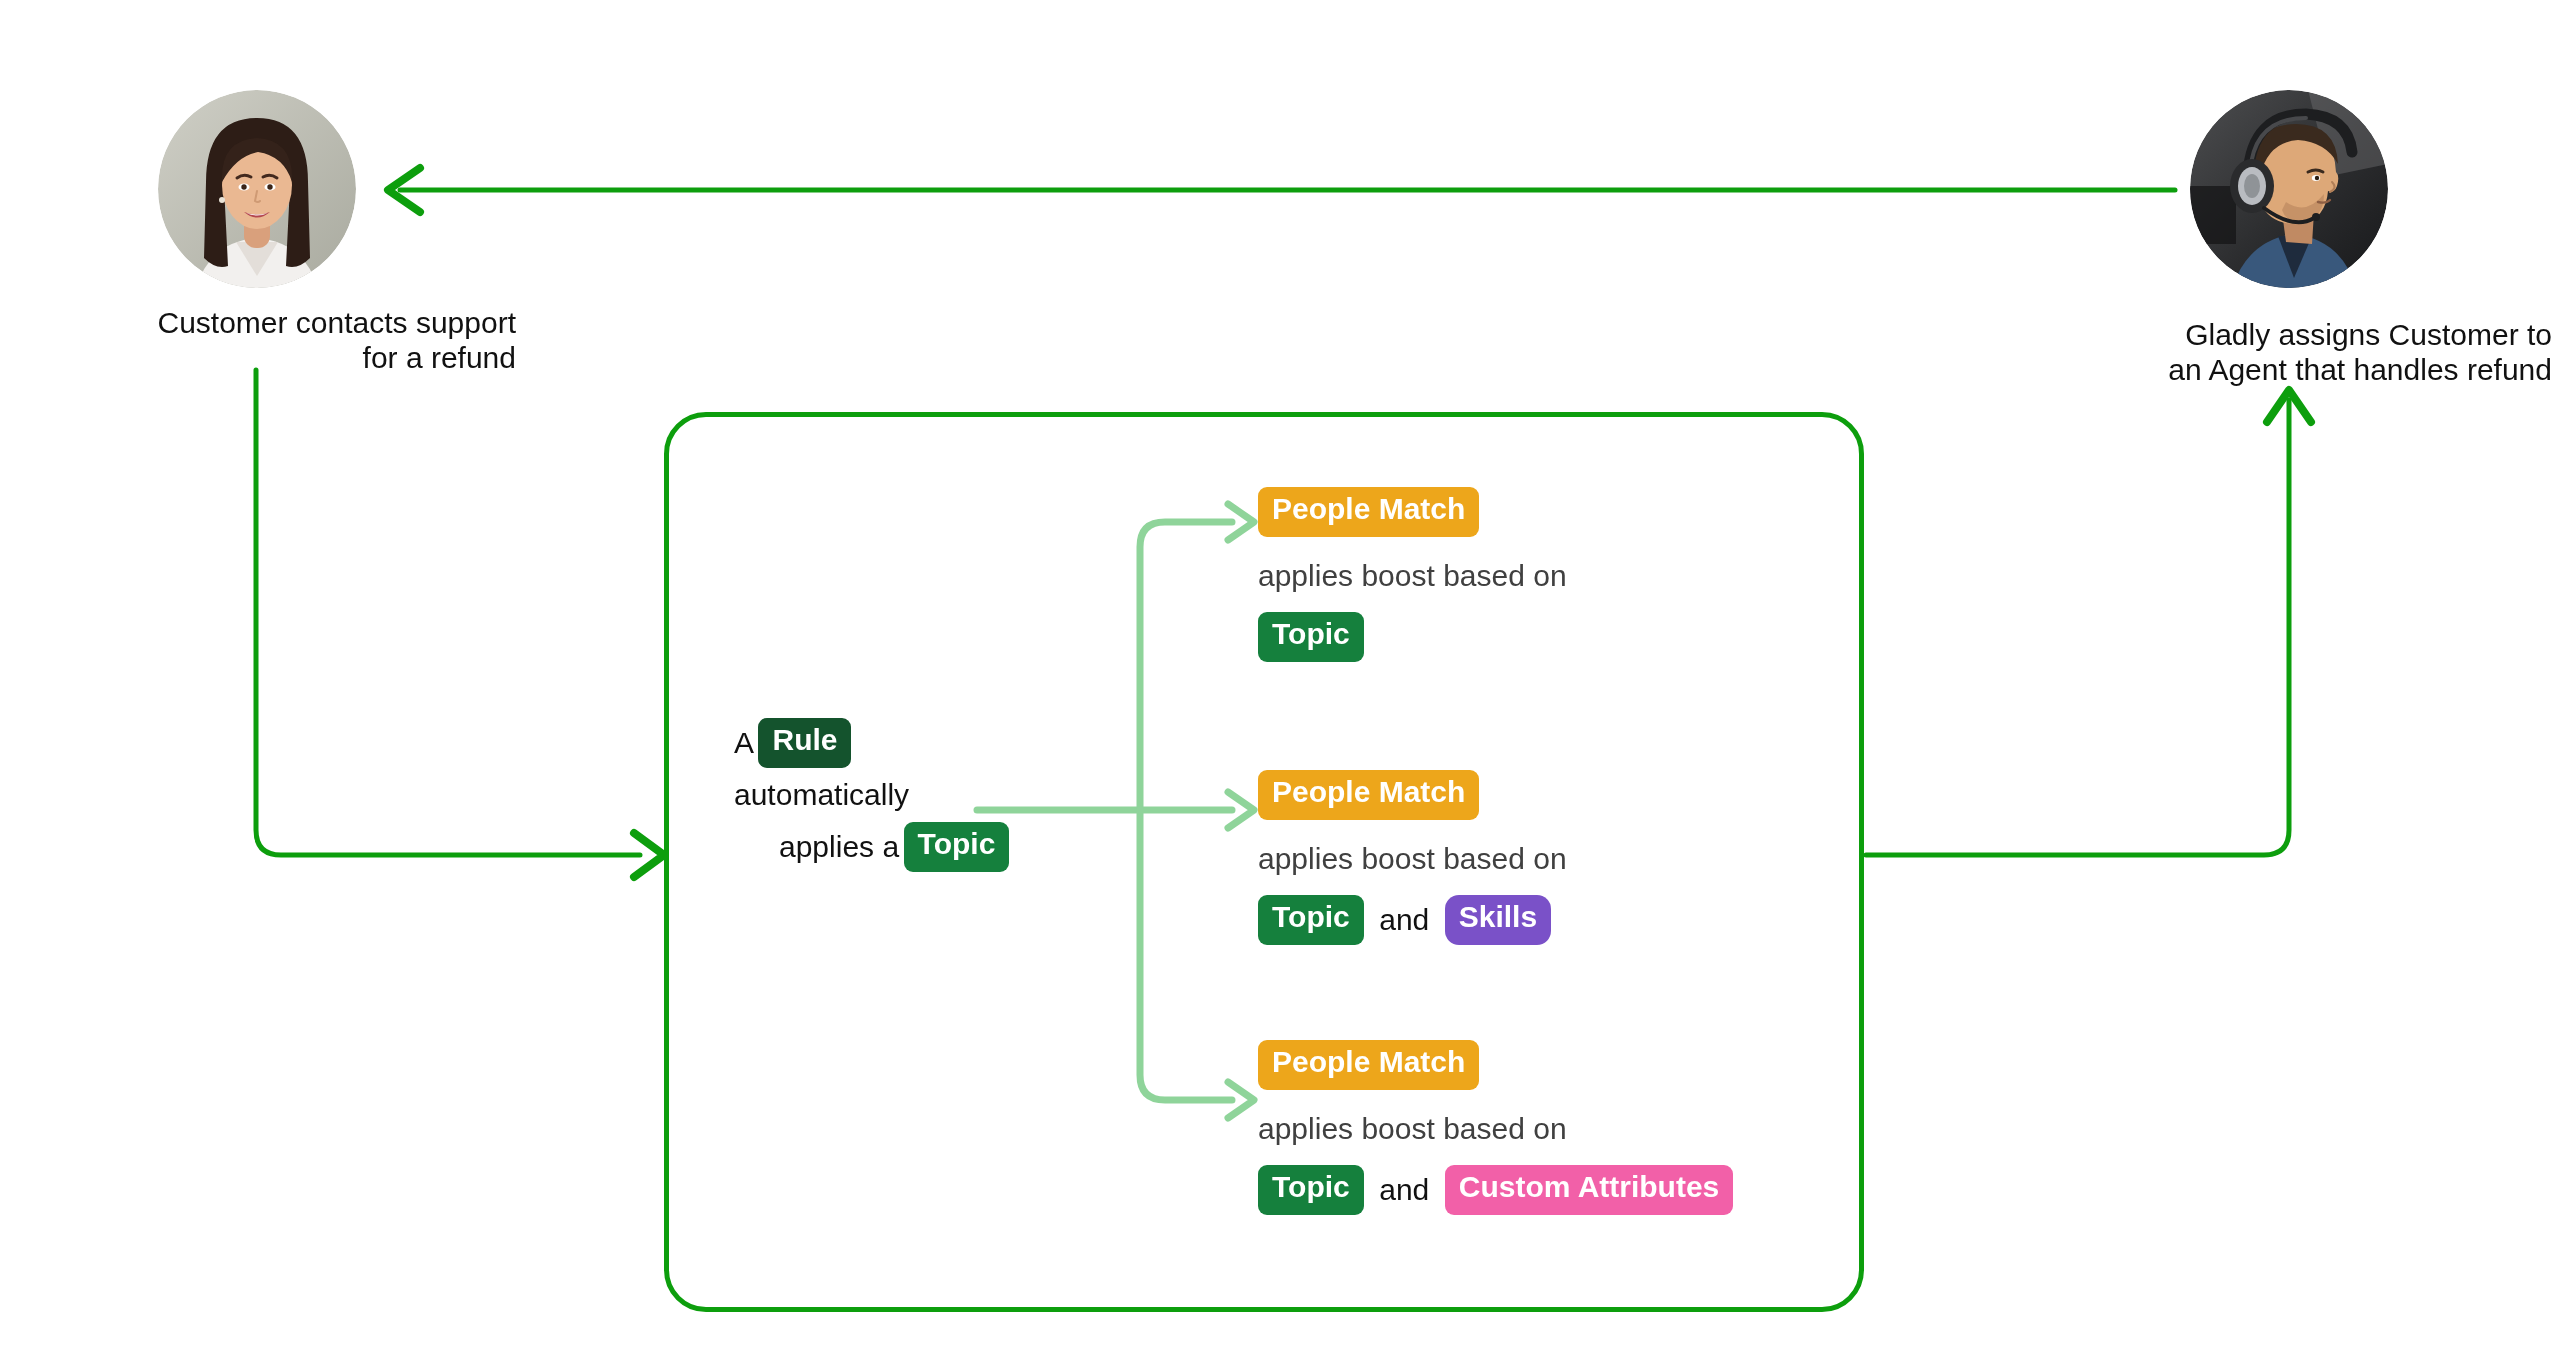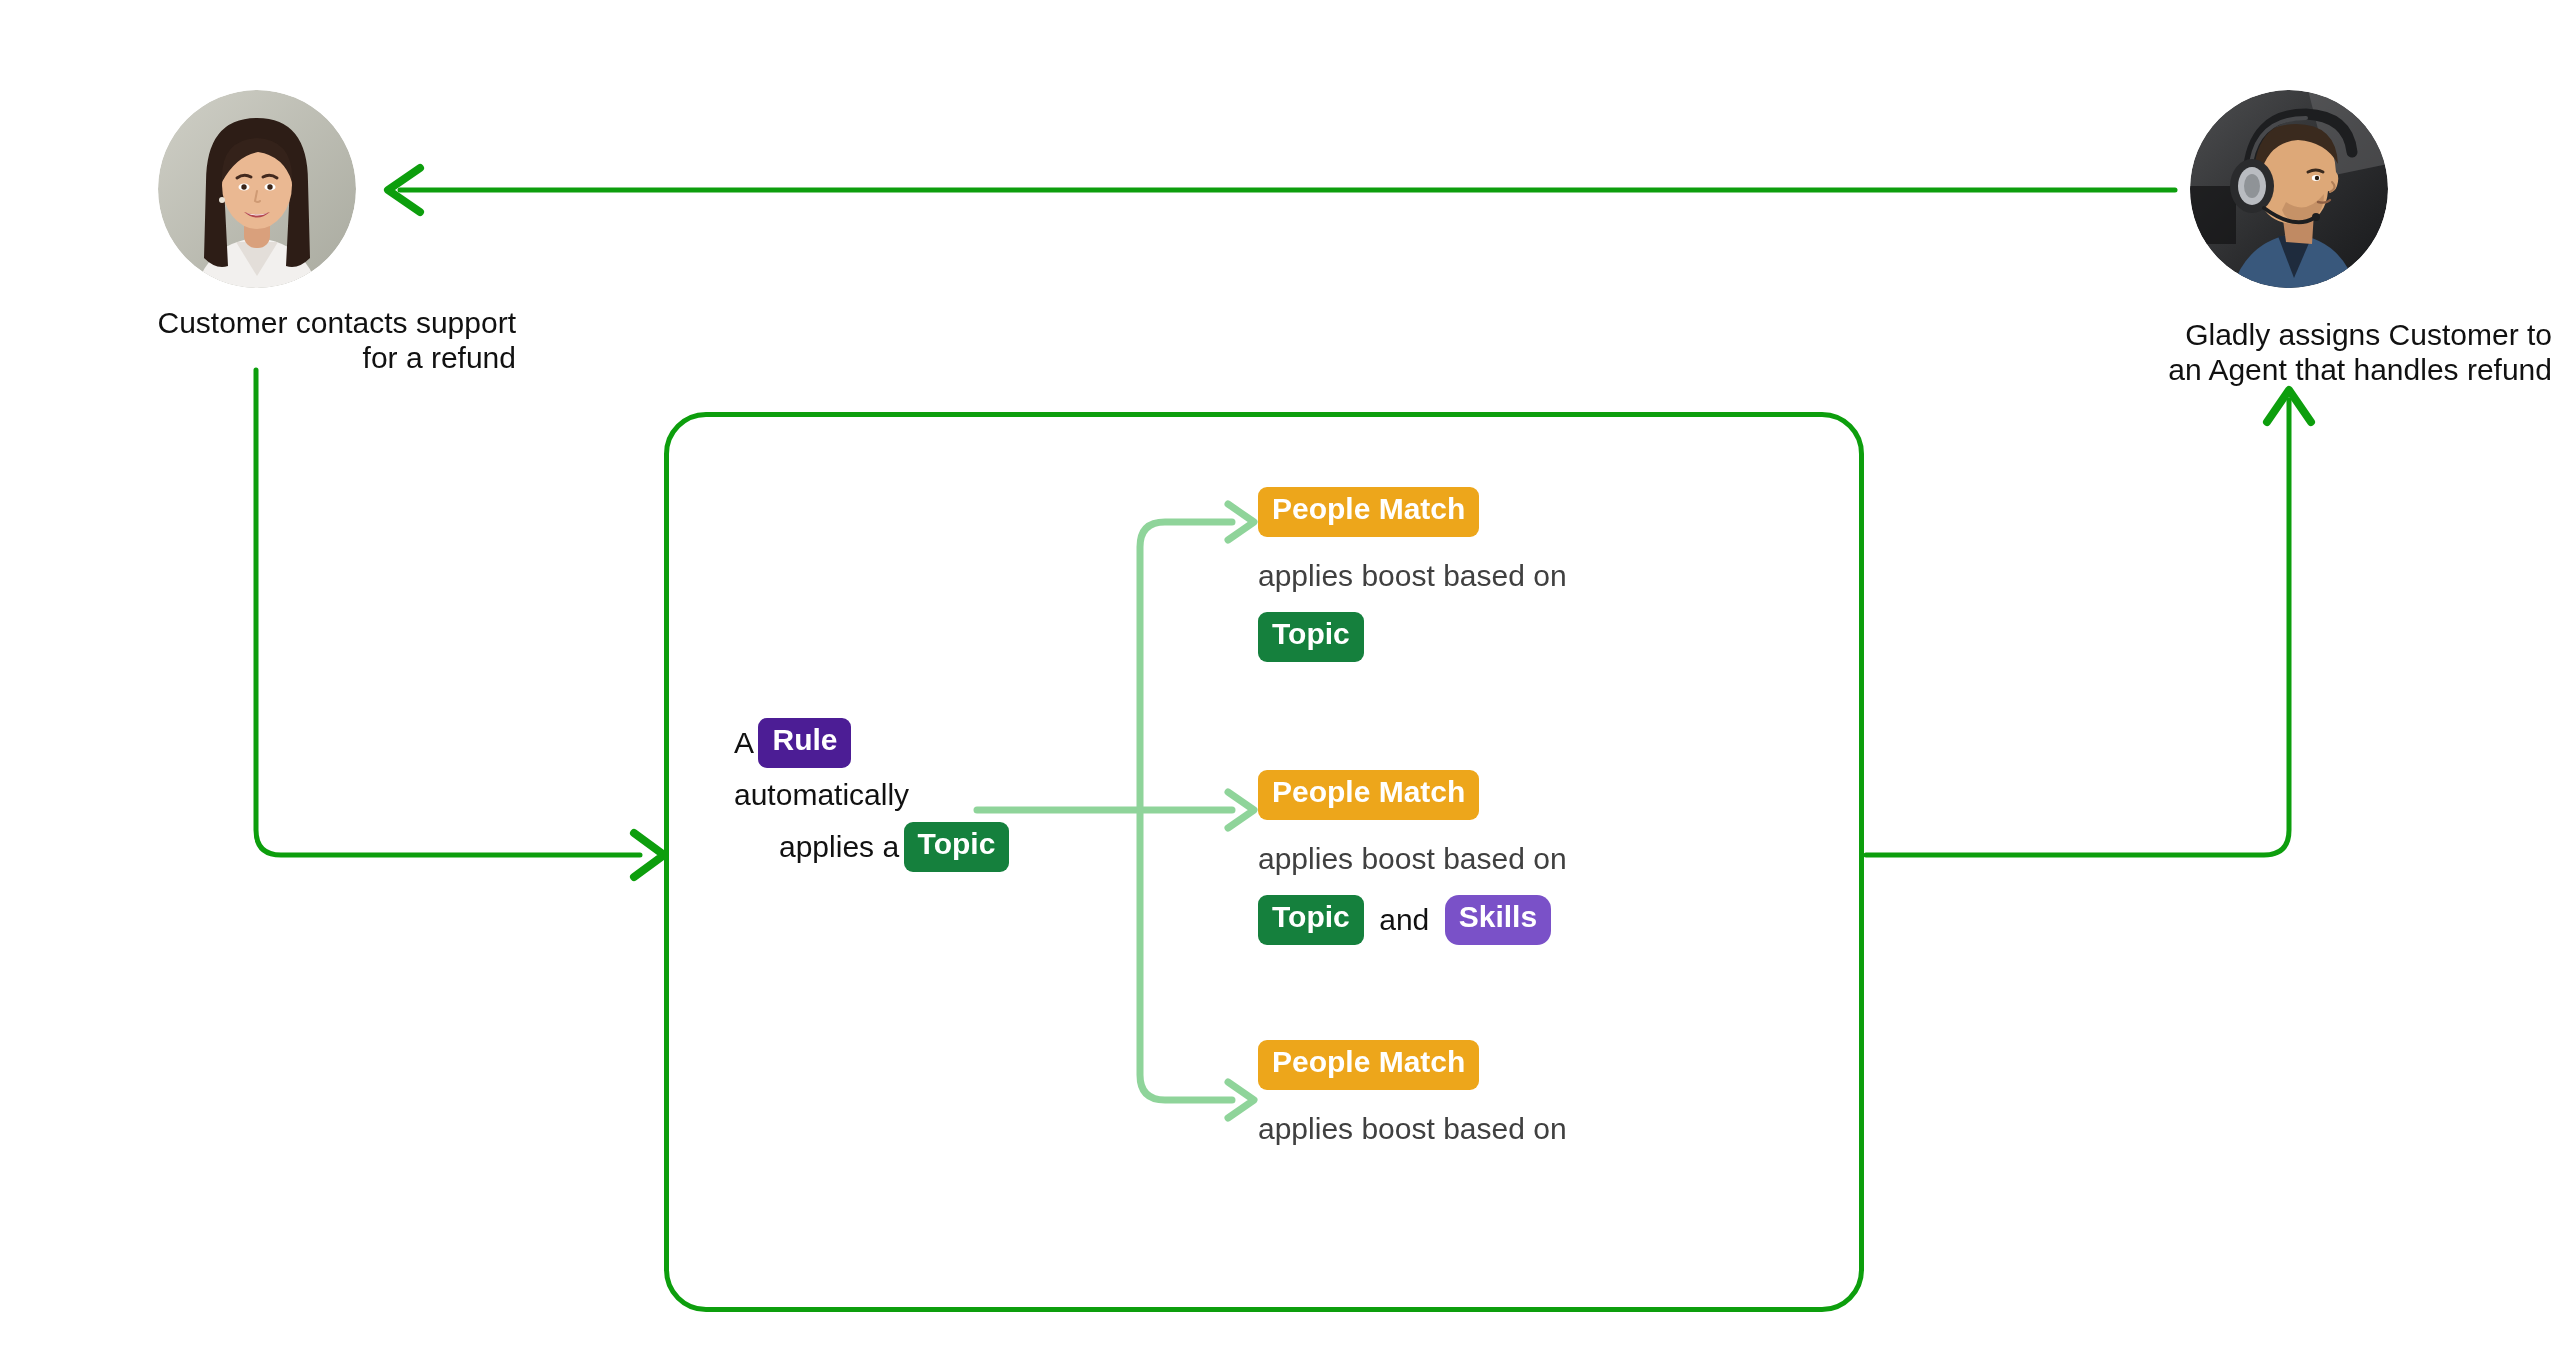--- a/index.html
+++ b/index.html
@@ -74,21 +74,21 @@
     display: inline-block;
     border-radius: 9px;
     color: #ffffff;
     font-weight: bold;
     font-size: 30px;
     line-height: 1;
     padding: 7px 14px 13px 14px;
     vertical-align: middle;
     white-space: nowrap;
   }
-  .badge-rule   { background: #4c1d95; }
+  .badge-rule   { background: #14532d; }
   .badge-topic  { background: #15803d; }
   .badge-people { background: #eda61b; }
   .badge-skills { background: #7a51c8; border-radius: 14px; }
   .badge-custom { background: #f260a8; }
 
   .plain {
     font-size: 30px;
     line-height: 1;
     color: #111111;
     vertical-align: middle;
@@ -299,15 +299,20 @@
       <span class="plain">and</span>
       <span class="badge badge-skills">Skills</span>
     </div>
   </div>
 
   <div class="branch" id="branch-2">
     <div class="branch-head">
       <span class="badge badge-people">People Match</span>
     </div>
     <div class="branch-desc">applies boost based on</div>
+    <div class="branch-tags">
+      <span class="badge badge-topic">Topic</span>
+      <span class="plain">and</span>
+      <span class="badge badge-custom">Custom Attributes</span>
+    </div>
   </div>
 
 </div>
 
 </body></html>

